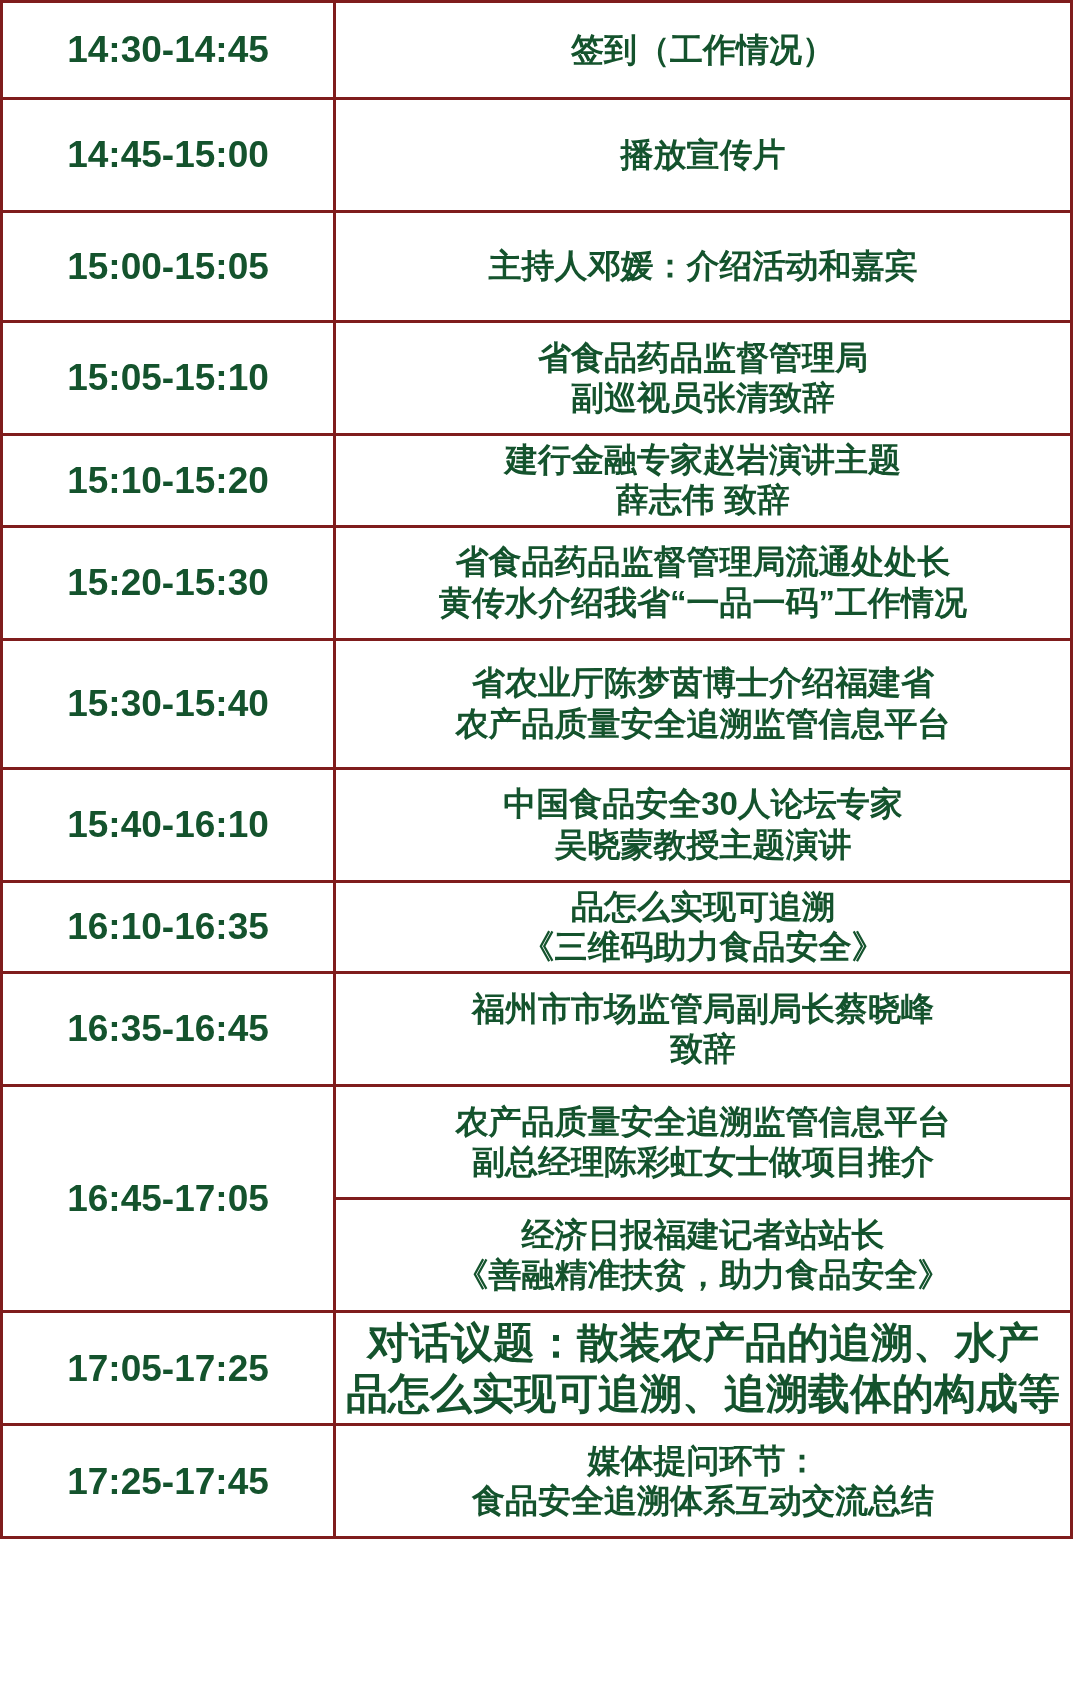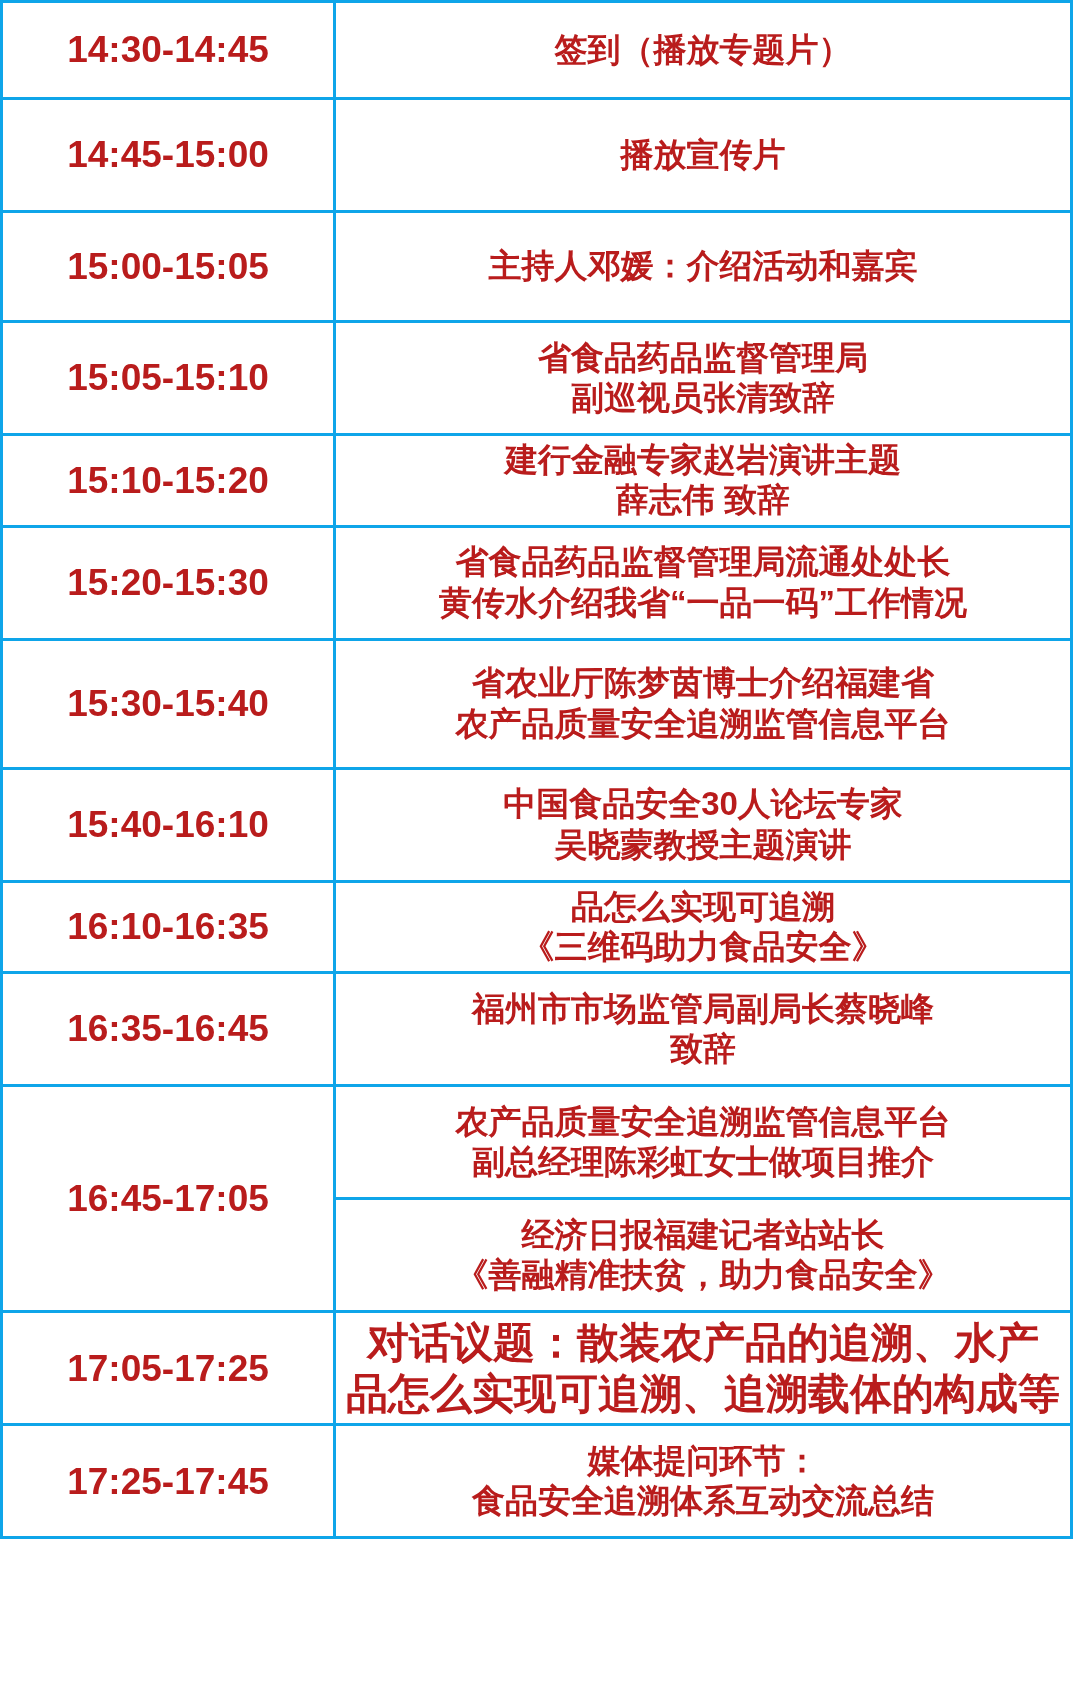--- a/index.html
+++ b/index.html
@@ -11,22 +11,22 @@
     width: 1073px;
     height: 1700px;
     font-family: "Liberation Sans", sans-serif;
   }
   .schedule-table {
     width: 1073px;
     border-collapse: collapse;
     table-layout: fixed;
   }
   .schedule-table td {
-    border: 3px solid #0ea5e9;
-    color: #b91c1c;
+    border: 3px solid #7f1d1d;
+    color: #14532d;
     text-align: center;
     vertical-align: middle;
     padding: 4px 6px;
     line-height: 1.22;
   }
   .time-cell {
     width: 318px;
     font-size: 37px;
     font-weight: bold;
     letter-spacing: 0px;
@@ -46,21 +46,21 @@
   .schedule-table tr:first-child td { border-top-width: 3px; }
 </style>
 </head>
 <body>
 
 <table class="schedule-table">
   <tbody>
     <tr style="height:97px">
       <td class="time-cell">14:30-14:45</td>
       <td class="content-cell">
-        <span class="line">签到（播放专题片）</span>
+        <span class="line">签到（工作情况）</span>
       </td>
     </tr>
 
     <tr style="height:113px">
       <td class="time-cell">14:45-15:00</td>
       <td class="content-cell">
         <span class="line">播放宣传片</span>
       </td>
     </tr>
 

